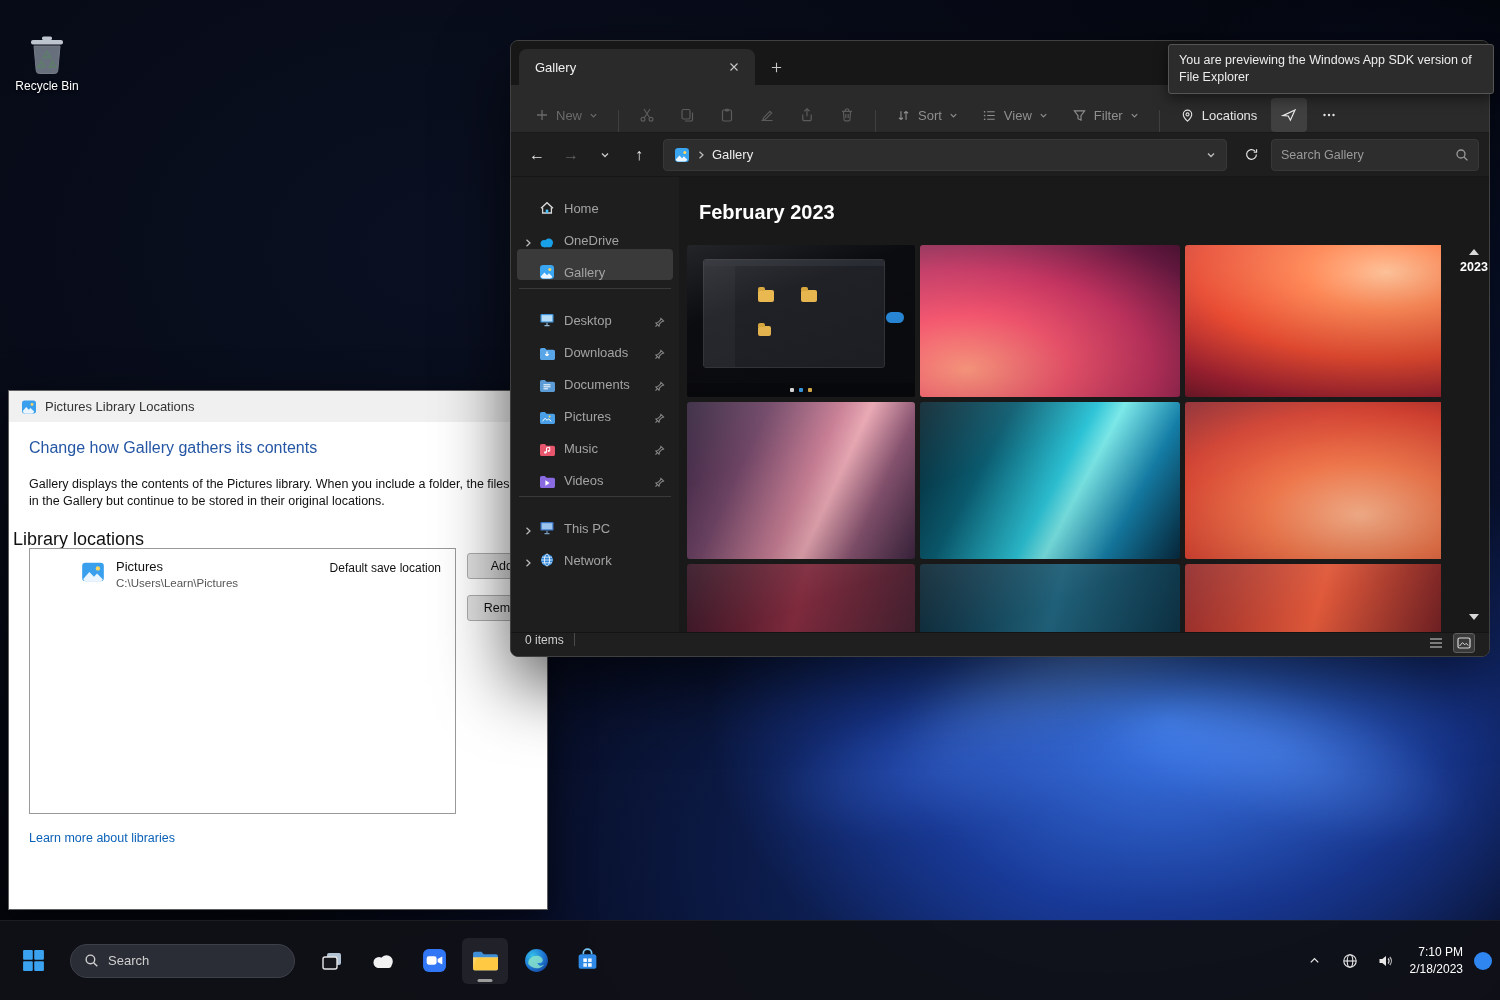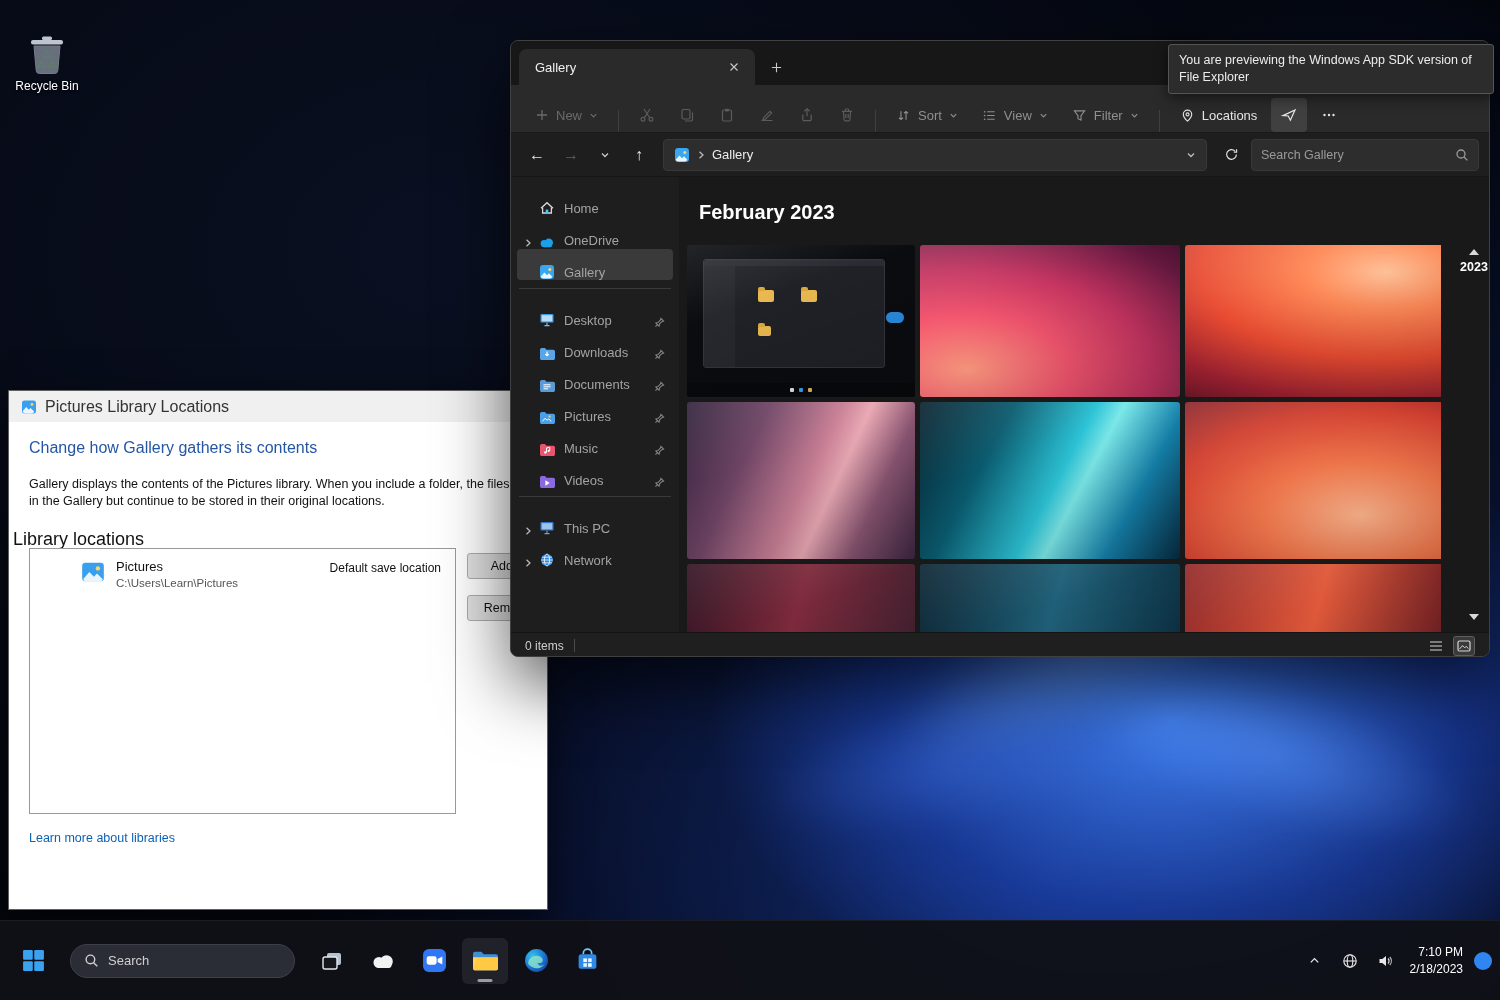--- a/index.html
+++ b/index.html
@@ -40,21 +40,21 @@
 .tbtn{display:flex;align-items:center;gap:7px;height:34px;padding:0 10px;border-radius:4px;font-size:13px;white-space:nowrap}
 .dim{color:#6b6b6b}.mid{color:#8f8f8f}.lit{color:#e4e4e4}
 .ticon{width:36px;height:34px;display:flex;align-items:center;justify-content:center;border-radius:4px}
 .ticon.highlight{background:#404040}
 .tsep{width:1px;height:22px;background:#3f3f3f;margin:0 6px}
 .ex-nav{height:44px;background:#1e1e1e;display:flex;align-items:center;gap:2px;padding:0 10px;border-bottom:1px solid #161616}
 .nav-btn{width:32px;height:32px;display:flex;align-items:center;justify-content:center;border-radius:4px;font-size:16px;color:#e6e6e6}
 .nav-btn.dis{color:#5f5f5f}
 .ex-address{flex:1;height:32px;background:#2d2d2d;border:1px solid #383838;display:flex;align-items:center;gap:7px;padding:0 10px;border-radius:4px;margin:0 6px;font-size:13px;color:#ececec}
 .addr-spacer{flex:1}
-.ex-search{width:228px;height:32px;background:#2d2d2d;border:1px solid #383838;border-radius:4px;display:flex;align-items:center;padding:0 9px;margin-left:2px}
+.ex-search{width:208px;height:32px;background:#2d2d2d;border:1px solid #383838;border-radius:4px;display:flex;align-items:center;padding:0 9px;margin-left:2px}
 .ex-search input{flex:1;background:transparent;border:none;outline:none;color:#cfcfcf;font-size:12.5px;font-family:inherit}
 .ex-search input::placeholder{color:#9a9a9a}
 .ex-body{display:flex;height:455px;background:#191919}
 .ex-sidebar{width:168px;background:#1e1e1e;padding:8px 6px;overflow:hidden}
 .sb-item{display:flex;align-items:flex-end;height:31px;border-radius:4px;padding:0 8px 0 4px;font-size:13px;color:#a3a3a3;margin-bottom:1px}
 .sb-item.sel{background:#3a3a3a}
 .sb-chev{width:14px;display:flex;justify-content:center}
 .sb-ico{width:24px;display:flex;justify-content:center;margin-right:5px}
 .sb-label{flex:1;white-space:nowrap;overflow:hidden}
 .sb-pin{display:flex;opacity:.85}
@@ -80,29 +80,29 @@
 .t1-f::before{content:"";position:absolute;top:-3px;left:0;width:7px;height:4px;background:#d9a83e;border-radius:2px 2px 0 0}
 .t1-f1{left:30%;top:28%}.t1-f2{left:54%;top:28%}.t1-f3{left:30%;top:62%;width:13px;height:10px}
 .t1-cloud{position:absolute;right:5%;top:44%;width:18px;height:11px;background:#2a8de0;border-radius:6px}
 .t1-task{position:absolute;left:0;right:0;bottom:0;height:9%;background:#08090c;display:flex;gap:5px;justify-content:center;align-items:center}
 .t1-dot{width:4px;height:4px;border-radius:1px}
 .ex-scroll{position:absolute;right:4px;top:72px;bottom:10px;width:22px;display:flex;flex-direction:column;align-items:center;color:#e0e0e0}
 .tri{width:0;height:0;border-left:5px solid transparent;border-right:5px solid transparent}
 .tri-up{border-bottom:6px solid #d8d8d8}
 .tri-down{border-top:6px solid #d8d8d8;position:absolute;bottom:2px}
 .ex-scroll-year{font-size:12.5px;font-weight:bold;margin-top:5px;color:#fff}
-.ex-status{height:26px;background:#1f1f1f;border-top:1px solid #141414;display:flex;align-items:center;padding:0 14px;font-size:12px;color:#cfcfcf;gap:10px}
+.ex-status{height:26px;background:#1f1f1f;border-top:1px solid #141414;display:flex;align-items:flex-start;padding:0 14px;font-size:12px;color:#cfcfcf;gap:10px}
 .st-sep{width:1px;height:13px;background:#4a4a4a}
 .st-views{margin-left:auto;display:flex;align-items:center;gap:6px}
 .st-view{width:22px;height:20px;display:flex;align-items:center;justify-content:center;border-radius:3px}
 .st-view.on{background:#3a3a3a;border:1px solid #5f5f5f}
 
 
 .dialog{position:absolute;left:8px;top:390px;width:540px;height:520px;background:#fff;border:1px solid #5f5f5f;box-shadow:0 10px 34px rgba(0,0,0,.55);z-index:20;color:#1a1a1a}
-.dlg-titlebar{position:absolute;left:0;top:0;right:16px;height:31px;background:#f0f0f0;display:flex;align-items:center;gap:8px;padding:0 12px;font-size:16px;color:#333}
+.dlg-titlebar{position:absolute;left:0;top:0;right:16px;height:31px;background:#f0f0f0;display:flex;align-items:center;gap:8px;padding:0 12px;font-size:13px;color:#333}
 .dlg-heading{position:absolute;left:20px;top:48px;color:#2456a4;font-size:16px}
 .dlg-text1{position:absolute;left:20px;top:86px;font-size:12.5px;color:#111;white-space:nowrap;overflow:hidden;width:516px}
 .dlg-text2{position:absolute;left:20px;top:103px;font-size:12.5px;color:#111;white-space:nowrap}
 .dlg-section{position:absolute;left:4px;top:138px;font-size:18px;color:#111}
 .dlg-list{position:absolute;left:20px;top:157px;width:427px;height:266px;border:1px solid #999;background:#fff}
 .dlg-item{display:flex;align-items:flex-start;gap:10px;padding:10px 14px 0 50px}
 .dlg-item-name{font-size:13px;color:#111}
 .dlg-item-path{font-size:11.5px;color:#555;margin-top:3px}
 .dlg-item-badge{margin-left:auto;font-size:12px;color:#111;margin-top:2px}
 .dlg-btn{position:absolute;width:80px;height:26px;background:#e1e1e1;border:1px solid #adadad;border-radius:3px;font-size:12.5px;color:#111;text-align:center}

